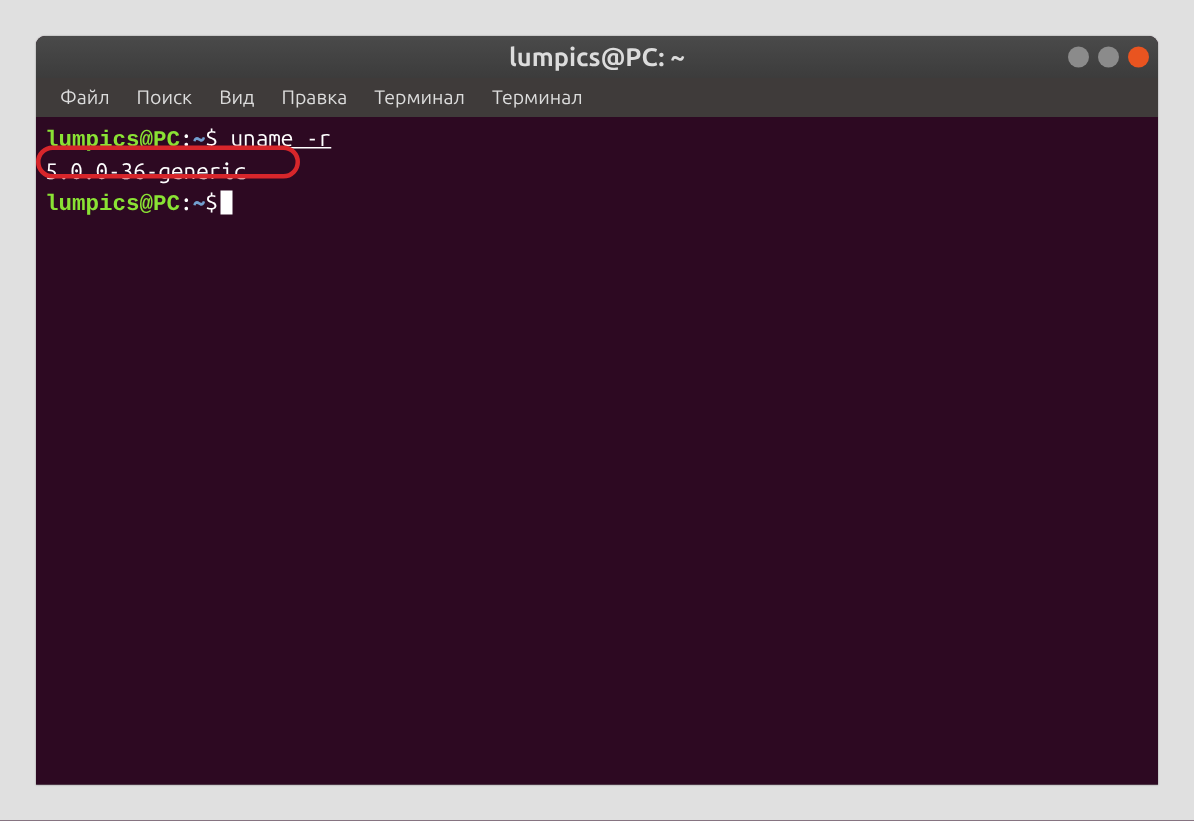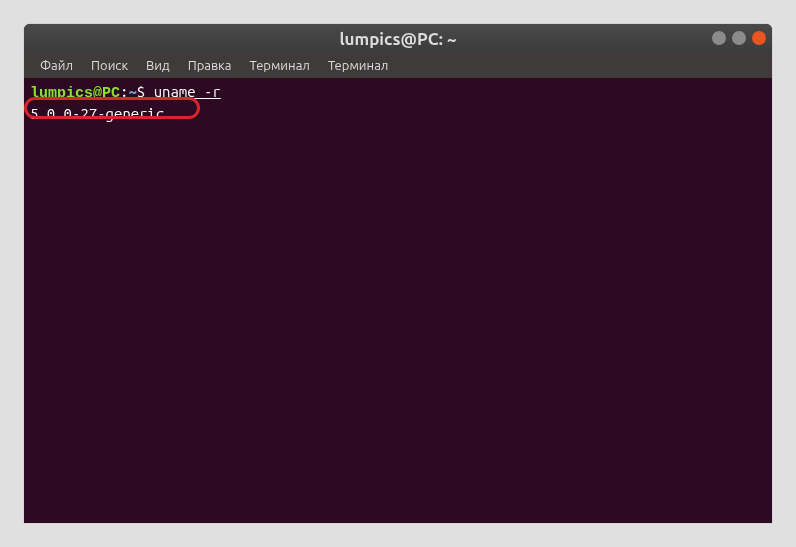--- a/index.html
+++ b/index.html
@@ -142,15 +142,16 @@
     <div class="menu-item">Вид</div>
     <div class="menu-item">Правка</div>
     <div class="menu-item">Терминал</div>
     <div class="menu-item">Терминал</div>
   </div>
 
   <div class="terminal-body">
     <div class="highlight-oval" style="left:0px;top:19px;width:176px;height:22px;"></div>
 
     <div class="term-line"><span class="prompt-user">lumpics@PC</span><span class="prompt-sep">:</span><span class="prompt-path">~</span><span class="prompt-sep">$</span> <span class="cmd">uname -r</span></div>
-    <div class="term-line"><span class="output">5.0.0-27-generic</span></div>
+    <div class="term-line"><span class="output">5.0.0-36-generic</span></div>
+    <div class="term-line"><span class="prompt-user">lumpics@PC</span><span class="prompt-sep">:</span><span class="prompt-path">~</span><span class="prompt-sep">$</span><span class="cursor-block"></span></div>
   </div>
 </div>
 
 </body></html>

